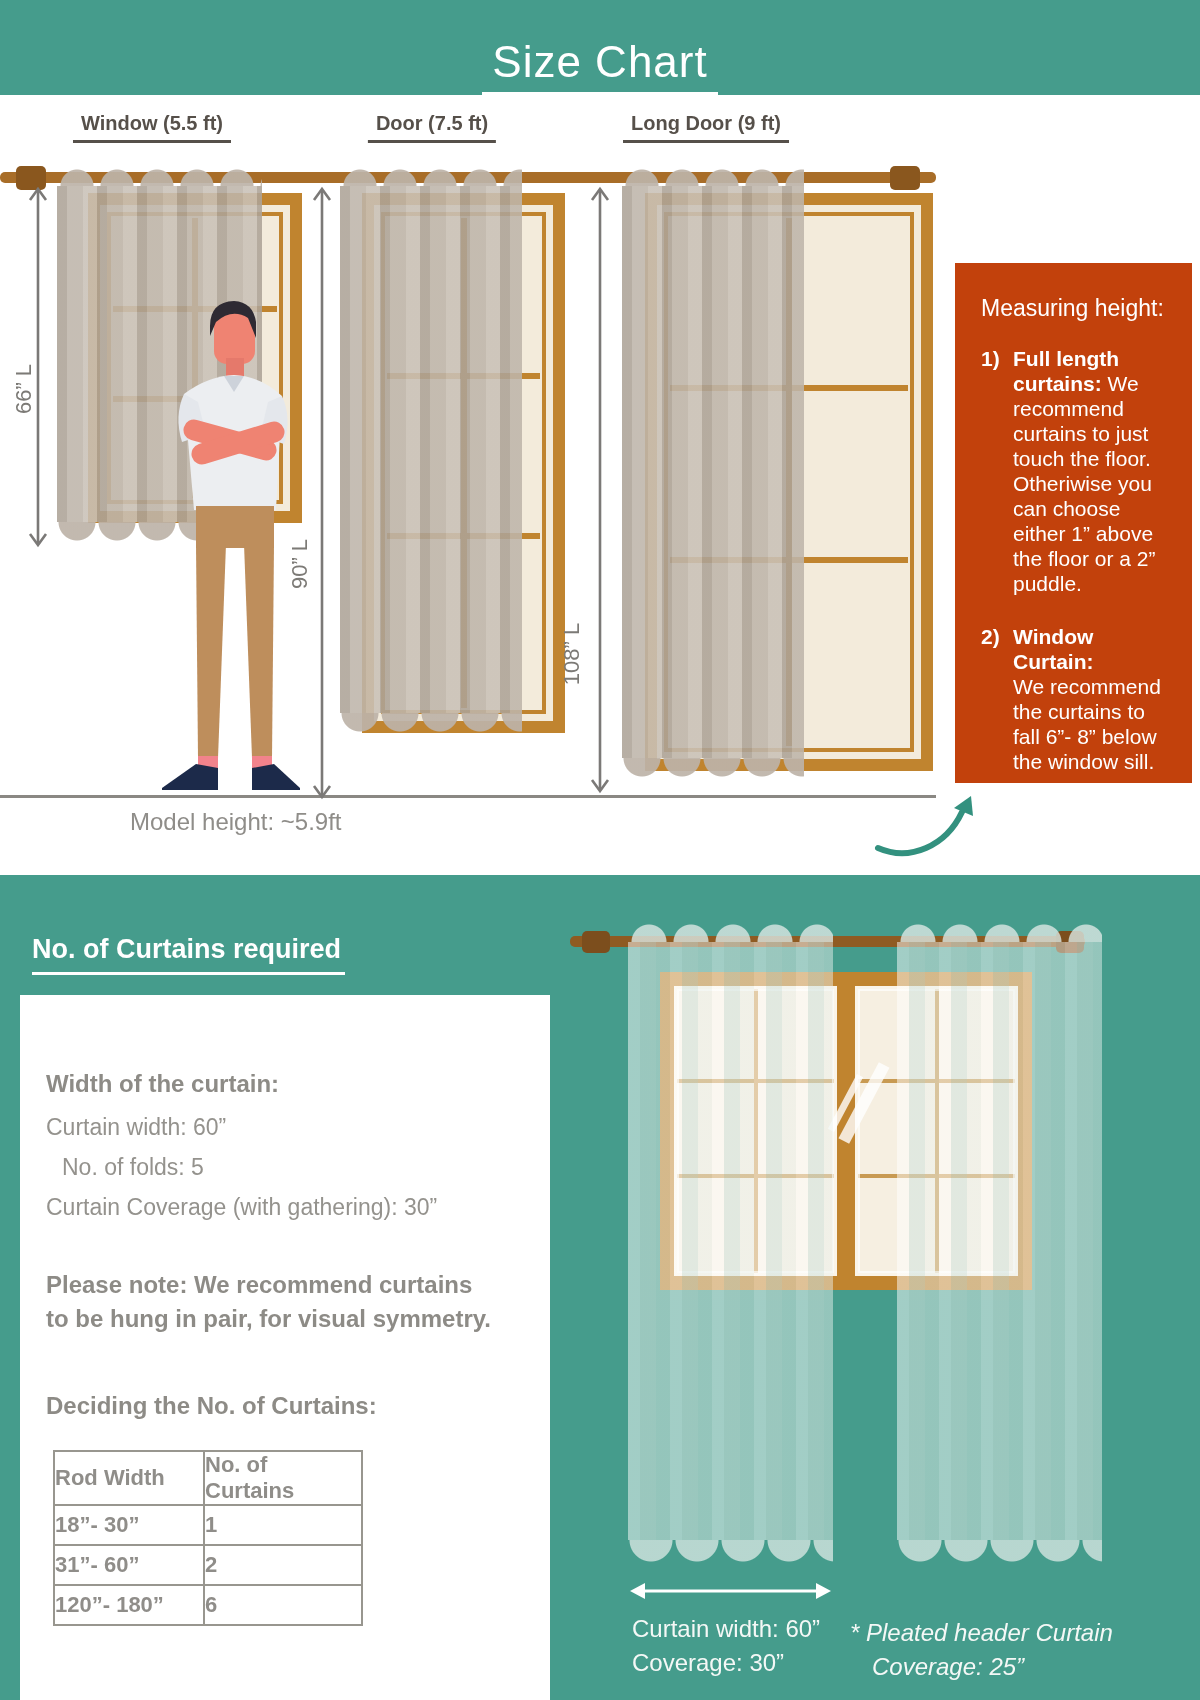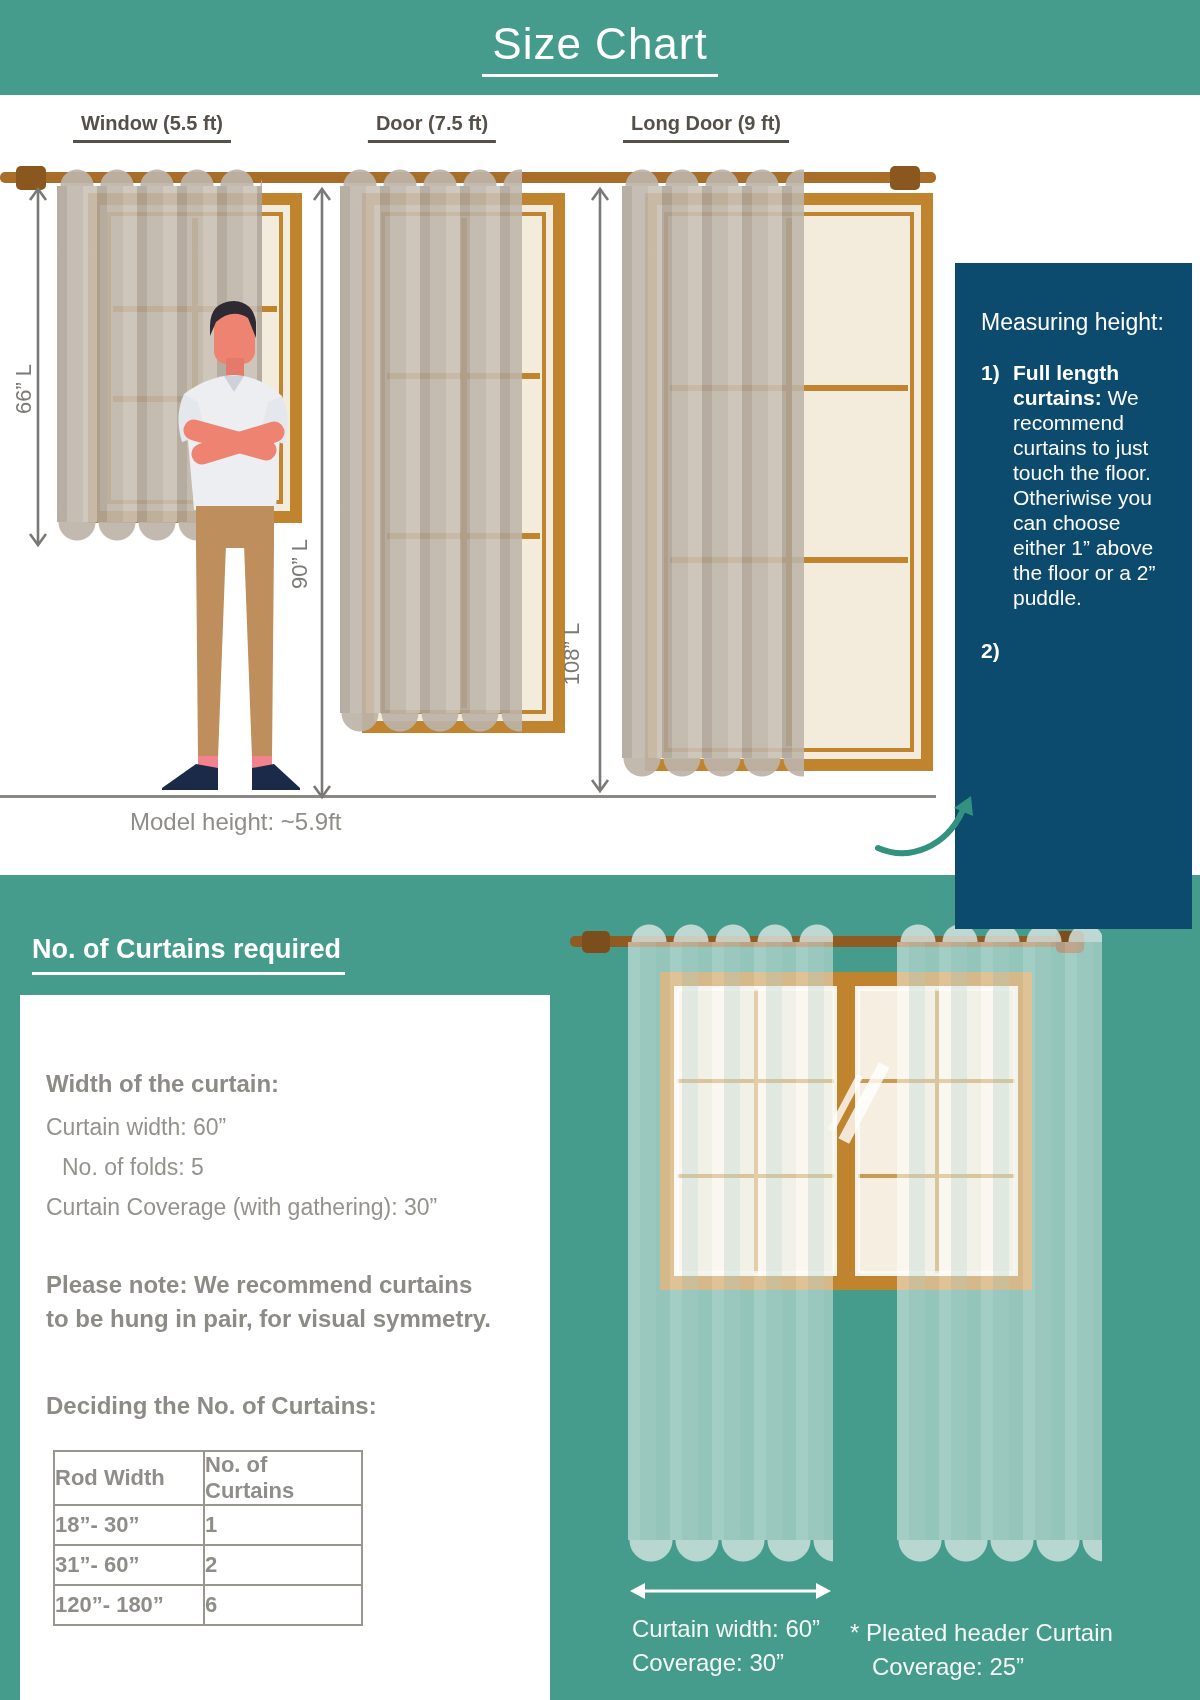--- a/index.html
+++ b/index.html
@@ -1,21 +1,21 @@
 <!DOCTYPE html>
 <html><head>
 <meta charset="utf-8">
 <style>
   *{margin:0;padding:0;box-sizing:border-box}
   body{font-family:"Liberation Sans",sans-serif;background:#fff}
   .page{position:relative;width:1200px;height:1700px;background:#fff;overflow:hidden}
   .abs{position:absolute}
 
   
-  .header{left:0;top:0;width:1200px;height:95px;background:#459C8C;display:flex;align-items:center;justify-content:center;z-index:6}
+  .header{left:0;top:0;width:1200px;height:95px;background:#459C8C;display:flex;align-items:flex-end;justify-content:center;z-index:6}
   .title{color:#fff;font-size:44px;font-weight:400;border-bottom:3px solid #fff;padding:0 10px 5px;letter-spacing:1px}
 
   
   .top-bg{left:0;top:95px;width:1200px;height:780px;background:#fff;z-index:0}
   .col-label{top:112px;transform:translateX(-50%);font-size:20px;font-weight:bold;color:#56504A;border-bottom:3px solid #56504A;padding:0 8px 5px;white-space:nowrap;z-index:5}
 
   
   .win{background:#C0842F;padding:12px;z-index:1}
   .win-i{position:relative;width:100%;height:100%;background:#F3EBDB}
   .win-i::before{content:"";position:absolute;inset:7px;border:4px solid #C0842F}
@@ -43,21 +43,21 @@
   .s-body{flex:1;background:repeating-linear-gradient(90deg,rgba(255,255,255,.5) 0 12px,rgba(211,228,223,.6) 12px 28px,rgba(235,242,239,.48) 28px 42px)}
   .s-hem{height:26px;background-image:radial-gradient(22px at 23px 0,rgba(228,238,234,.72) 21px,rgba(228,238,234,0) 22px);background-size:46px 26px;background-repeat:repeat-x}
 
   
   .varrow{z-index:5}
   .vlabel{width:80px;text-align:center;transform:rotate(-90deg);font-size:22px;color:#7C7A76;white-space:nowrap;z-index:5}
   .floor{left:0;top:795px;width:936px;height:3px;background:#8A8883;z-index:1}
   .model-caption{left:130px;top:808px;font-size:24px;color:#8F8D89;z-index:2}
 
   
-  .infobox{left:955px;top:263px;width:237px;height:666px;background:#0c4a6e;color:#fff;padding:46px 18px 24px 26px;z-index:5}
+  .infobox{left:955px;top:263px;width:237px;height:520px;background:#c2410c;color:#fff;padding:32px 18px 24px 26px;z-index:5}
   .ib-title{font-size:23px;margin-bottom:24px}
   .ib-item{display:flex;margin-bottom:28px}
   .ib-num{font-weight:bold;font-size:21px;width:32px;flex:none;line-height:25px}
   .ib-text{font-size:21px;line-height:25px}
   .blk{display:block}
 
   
   .section2{left:0;top:875px;width:1200px;height:825px;background:#459C8C;z-index:0}
   .heading2{left:32px;top:934px;font-size:27px;font-weight:bold;color:#fff;border-bottom:3px solid #fff;padding:0 4px 7px 0;z-index:1;white-space:nowrap}
   .card{left:20px;top:995px;width:530px;height:705px;background:#fff;z-index:1}
@@ -76,21 +76,21 @@
   .bwin-i{position:relative;width:100%;height:100%;background:#E9D9BF}
   .bpane{position:absolute;top:0;bottom:0;width:163px;border:3px solid #FAF4E8;background-color:#F6EFE1;
     background-image:linear-gradient(#C89A52,#C89A52),linear-gradient(#C89A52,#C89A52),linear-gradient(#C89A52,#C89A52);
     background-size:4px 100%,100% 4px,100% 4px;background-position:50% 0,0 32%,0 66%;background-repeat:no-repeat;
     box-shadow:inset 0 0 0 2px rgba(255,255,255,.65)}
   .bpost{position:absolute;top:0;bottom:0;left:50%;width:18px;margin-left:-9px;background:#C0842F}
   .shine{background:rgba(255,255,255,.8);transform:rotate(28deg);z-index:1}
 
   .dlabel{color:#F4F8F6;font-size:24px;line-height:34px;z-index:2}
   .dlabel .ind{margin-left:22px}
-  .italic{}
+  .italic{font-style:italic}
 </style>
 </head>
 <body>
 
 <div class="page">
 
   <div class="header abs">
     <span class="title">Size Chart</span>
   </div>
 
@@ -173,20 +173,21 @@
   <div class="model-caption abs">Model height: ~5.9ft</div>
 
   <div class="infobox abs">
     <div class="ib-title">Measuring height:</div>
     <div class="ib-item">
       <span class="ib-num">1)</span>
       <div class="ib-text"><b>Full length curtains:</b> <span>We recommend curtains to just touch the floor. Otheriwise you can choose either 1” above the floor or a 2” puddle.</span></div>
     </div>
     <div class="ib-item">
       <span class="ib-num">2)</span>
+      <div class="ib-text"><b class="blk">Window Curtain:</b><span>We recommend the curtains to fall 6”- 8” below the window sill.</span></div>
     </div>
   </div>
 
   <svg class="abs" style="left:862px;top:790px;z-index:5" width="120" height="68" viewBox="0 0 120 68">
     <path d="M16,58 C48,72 84,56 100,22" fill="none" stroke="#33917F" stroke-width="6" stroke-linecap="round"></path>
     <path d="M109,6 L111,26 L92,18 Z" fill="#33917F"></path>
   </svg>
 
   <div class="section2 abs"></div>
   <div class="heading2 abs">No. of Curtains required</div>

